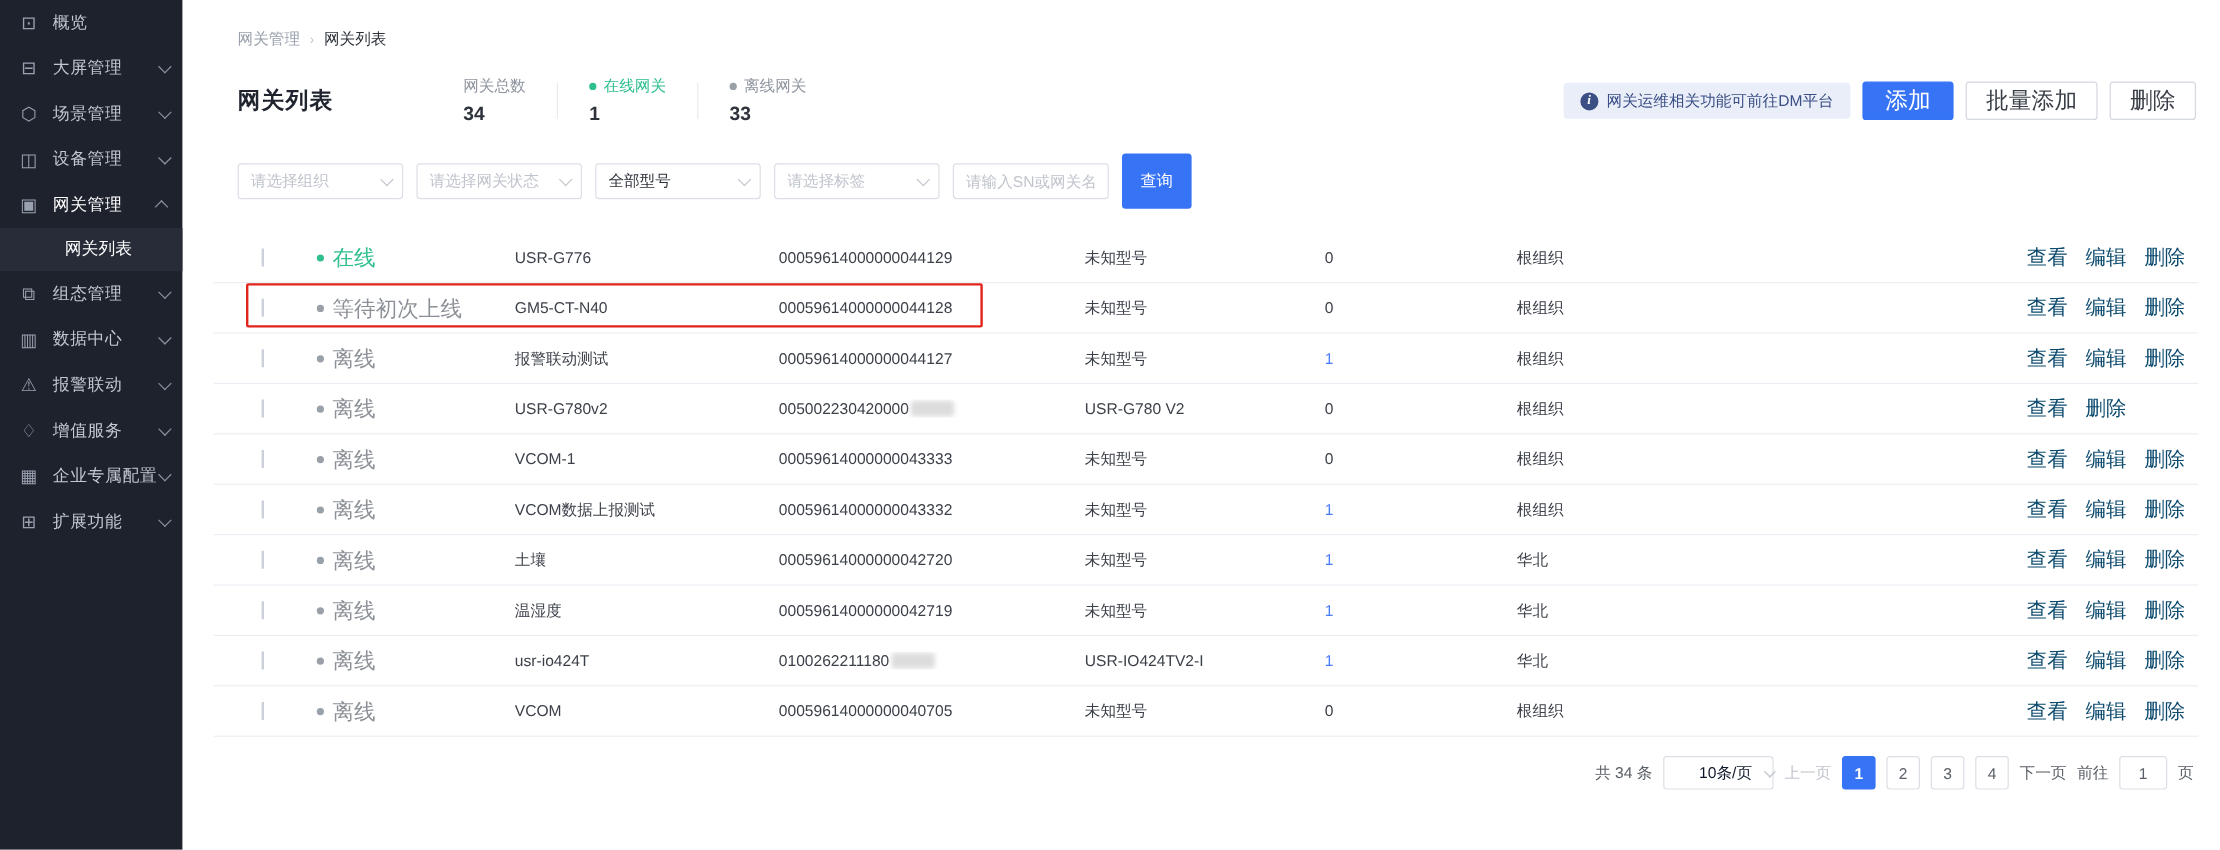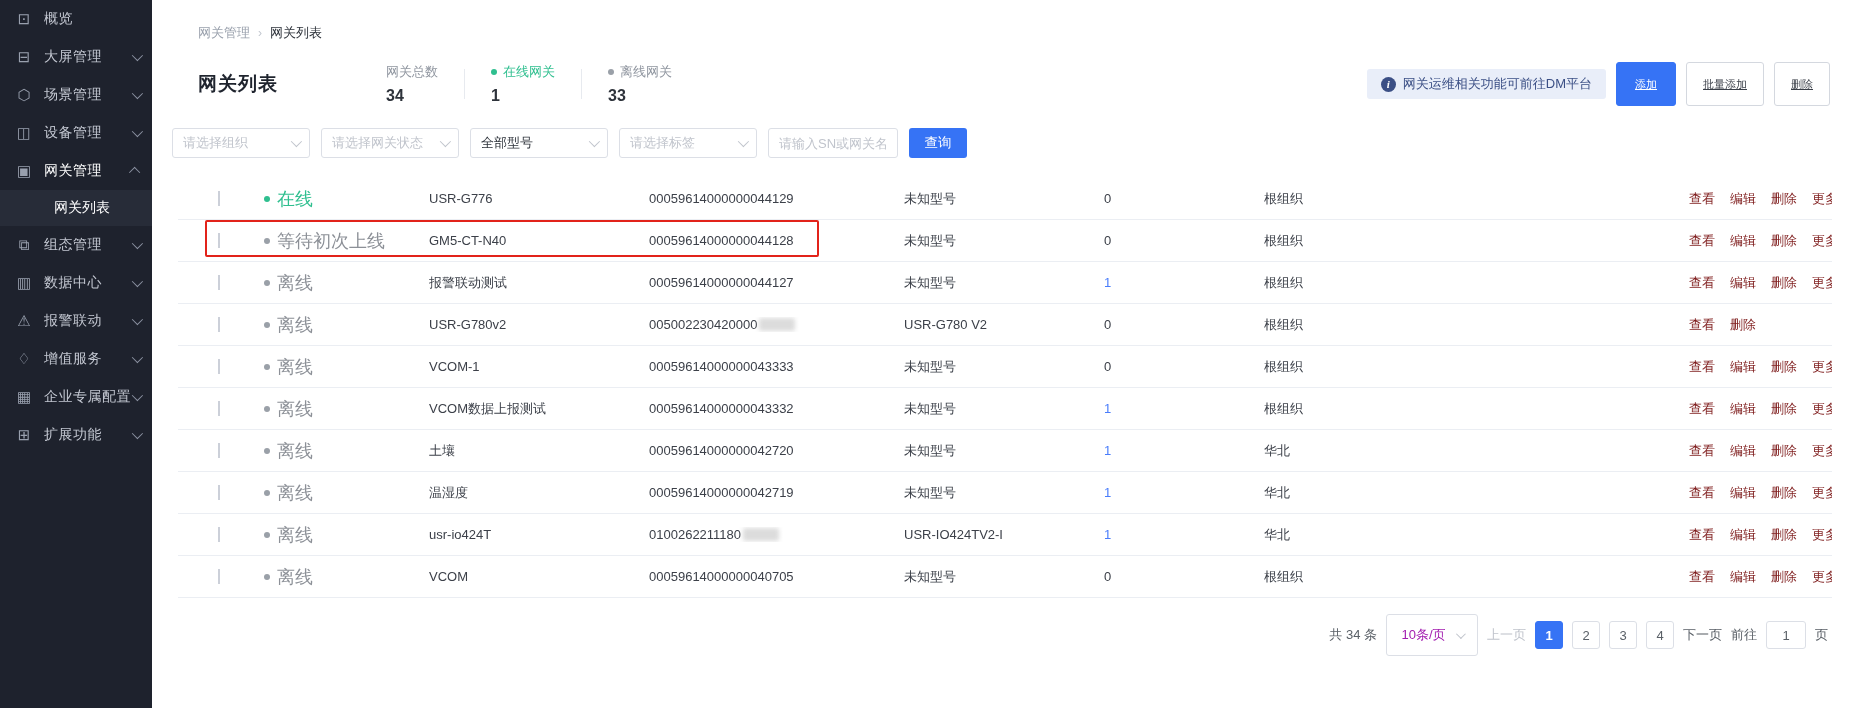--- a/index.html
+++ b/index.html
@@ -38,36 +38,36 @@
   .stat-label.online { color:#2fbf8f; }
   .dot { width:6px; height:6px; border-radius:50%; display:inline-block; }
   .stat-value { font-size:16px; color:#2e333b; font-weight:bold; margin-top:6px; }
   .stat-div { width:1px; height:30px; background:#e7eaef; }
   .head-right { margin-left:auto; display:flex; align-items:center; gap:10px; }
   .notice { height:30px; display:flex; align-items:center; gap:7px; background:#e9eef9;
     color:#3b4f85; font-size:13px; padding:0 14px; border-radius:3px; }
   .info-badge { width:15px; height:15px; border-radius:50%; background:#3b4f85; color:#fff;
     font-size:11px; font-style:italic; font-weight:bold; display:flex; align-items:center;
     justify-content:center; font-family:"Liberation Serif","DejaVu Serif",serif; }
-  .btn { height:44px; font-size:11px; border-radius:3px; cursor:pointer;
-    display:inline-flex; align-items:center; justify-content:center;text-decoration:underline; }
+  .btn { height:32px; font-size:19px; border-radius:3px; cursor:pointer;
+    display:inline-flex; align-items:center; justify-content:center; }
   .btn-primary { background:#3673f5; color:#fff; border:1px solid #3673f5; padding:0 18px; }
   .btn-plain { background:#fff; color:#3a3f48; border:1px solid #d4d8df; padding:0 16px;text-align:center; }
 
   
-  .filters { display:flex; align-items:center; gap:11px; padding-left:20px; margin-top:22px; }
+  .filters { display:flex; align-items:center; gap:11px; padding-left:46px; margin-top:22px; }
   .sel { width:138px; height:30px; border:1px solid #dcdfe6; border-radius:3px; background:#fff;
     display:flex; align-items:center; padding:0 10px; font-size:13px; color:#c0c4cc; cursor:pointer; }
   .sel .sel-txt { flex:1; white-space:nowrap; overflow:hidden; }
   .sel.has-value .sel-txt { color:#2e333b; }
   .sel .chev { border-color:#c0c4cc; }
   .inp { width:130px; height:30px; border:1px solid #dcdfe6; border-radius:3px; background:#fff;
     font-size:13px; color:#2e333b; padding:0 10px; outline:none; }
   .inp::placeholder { color:#c0c4cc; }
-  .btn-query { width:58px; height:30px; background:#3673f5; color:#fff; border:none;
+  .btn-query { width:58px; height:46px; background:#3673f5; color:#fff; border:none;
     border-radius:3px; font-size:13.5px; cursor:pointer; }
 
   
   .table-wrap { position:relative; margin:20px 20px 0 26px; width:1654px; }
   .trow { display:grid; grid-template-columns:70px 165px 220px 255px 200px 160px 195px 230px 1fr;
     align-items:center; border-bottom:1px solid #ebeef3; }
   .trow.thead { height:40px; border-top:1px solid #ebeef3; }
   .trow.tbody-row { height:42px; }
   .th { font-size:13px; font-weight:bold; color:#2b2f36; padding-left:16px; white-space:nowrap; }
   .td { font-size:13px; color:#3c4049; padding-left:16px; white-space:nowrap; overflow:hidden; }
@@ -77,29 +77,29 @@
   .status { display:flex; align-items:center; gap:7px; }
   .status .txt { font-size:18px; }
   .status.online .txt { color:#2fbf8f; }
   .status.online .dot { background:#2fbf8f; }
   .status.offline .txt, .status.waiting .txt { color:#8c9097; }
   .status.offline .dot, .status.waiting .dot { background:#9aa0a8; }
   .count-link { color:#4a7dfb; cursor:pointer; }
   .sn-mask { display:inline-block; width:36px; height:13px; margin-left:2px; vertical-align:-2px;
     background:#dcdcdc; filter:blur(2px); border-radius:2px; }
   .actions { display:flex; gap:15px; }
-  .actions a { color:#7f1d1d; font-size:13px; text-decoration:none; cursor:pointer; white-space:nowrap; }
+  .actions a { color:#0c4a6e; font-size:17px; text-decoration:none; cursor:pointer; white-space:nowrap; }
   .hl-box { position:absolute; left:27px; top:42px; width:614px; height:37px;
     border:2.5px solid #e2231a; border-radius:2px; pointer-events:none; z-index:4; }
 
   
   .pagination { display:flex; align-items:center; justify-content:flex-end; gap:9px;
     margin:16px 22px 0 0; font-size:13px; color:#5a6067; }
-  .psel { width:92px; height:42px; border:1px solid #dcdfe6; border-radius:3px;
-    display:flex; align-items:center; justify-content:center; gap:10px; color:#a21caf;
+  .psel { width:92px; height:28px; border:1px solid #dcdfe6; border-radius:3px;
+    display:flex; align-items:center; justify-content:flex-end; gap:10px; color:#0f172a;
     background:#fff; cursor:pointer; }
   .psel .chev { border-color:#c0c4cc; width:7px; height:7px; }
   .pbtn { min-width:28px; height:28px; border:1px solid #dcdfe6; border-radius:3px; background:#fff;
     display:flex; align-items:center; justify-content:center; font-size:13px; color:#5a6067; cursor:pointer; }
   .pbtn.active { background:#3673f5; border-color:#3673f5; color:#fff; font-weight:bold; }
   .pnav { cursor:pointer; }
   .pnav.disabled { color:#c0c4cc; cursor:default; }
   .goto-input { width:40px; height:28px; border:1px solid #dcdfe6; border-radius:3px;
     text-align:center; font-size:13px; color:#5a6067; outline:none; }
 </style>

